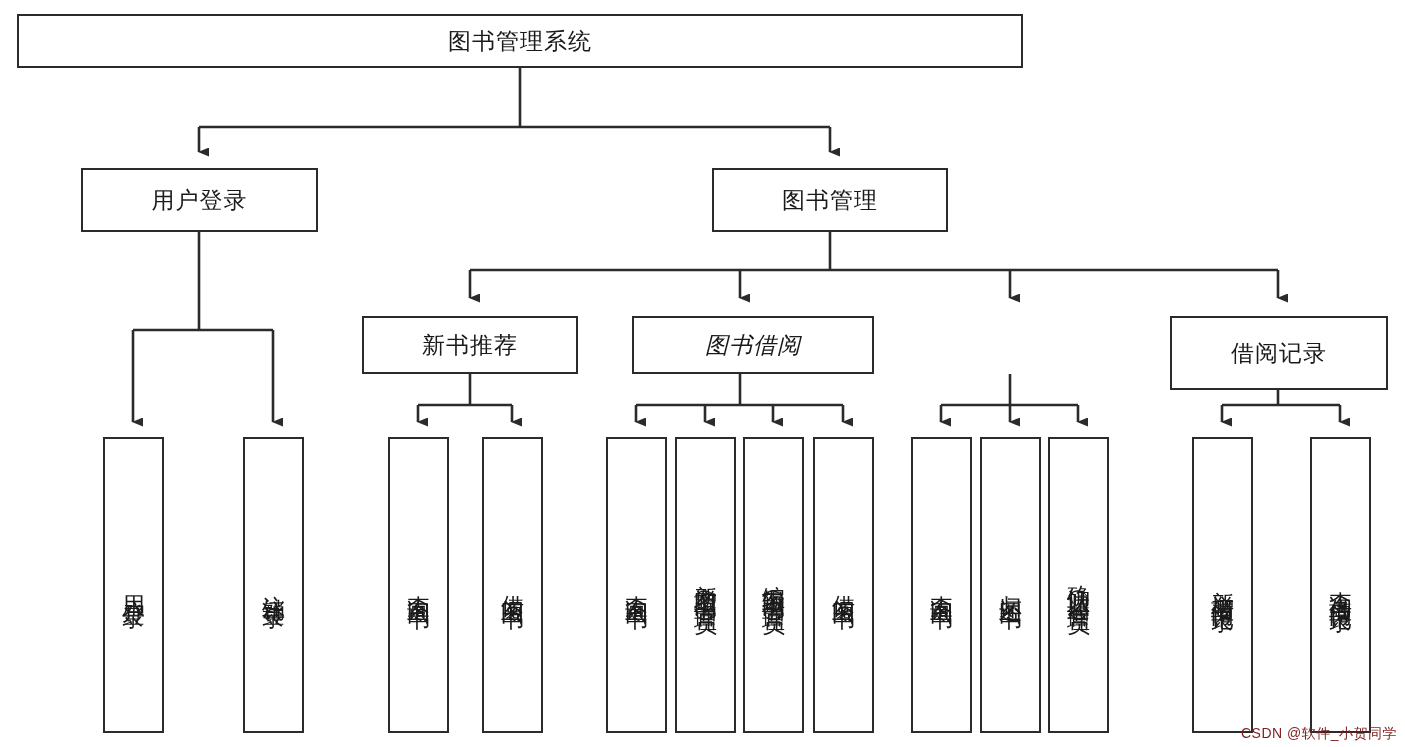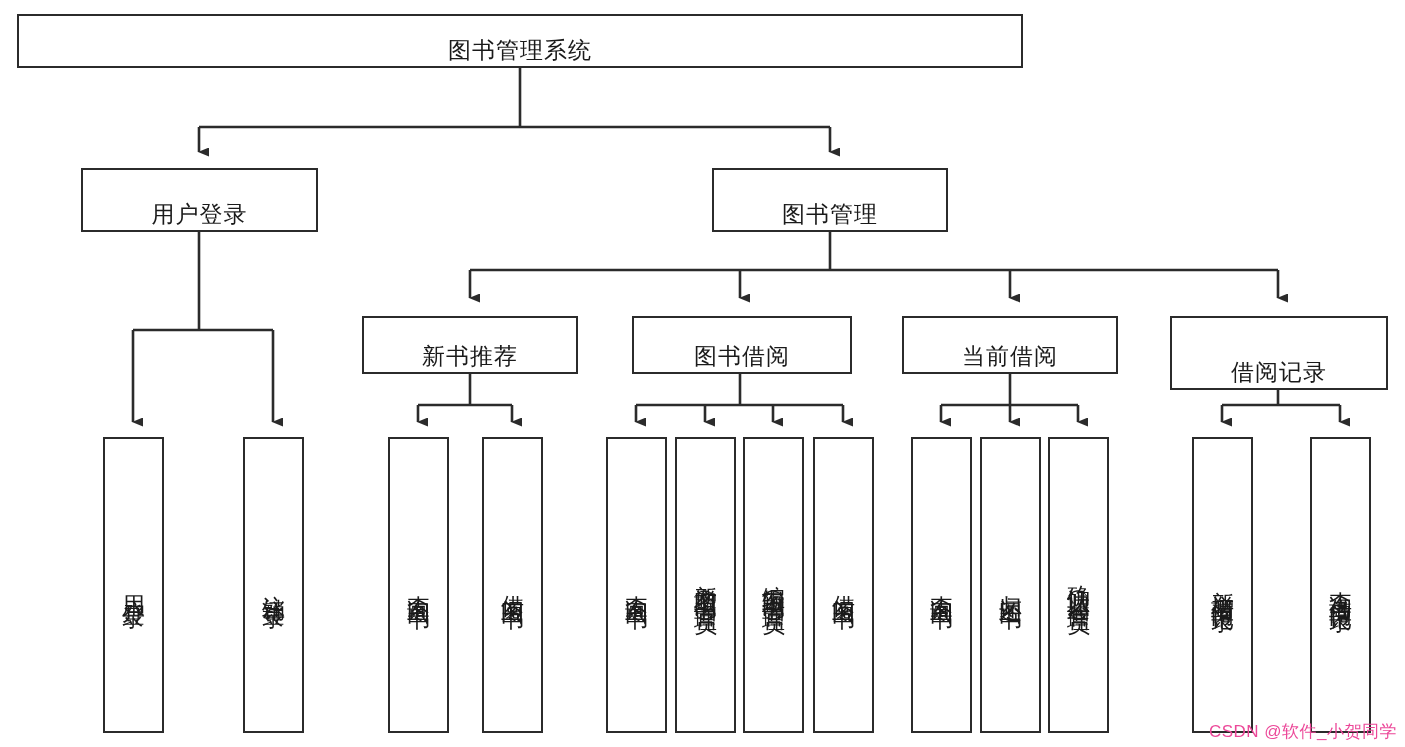--- a/index.html
+++ b/index.html
@@ -23,21 +23,21 @@
     top: 0;
     width: 1405px;
     height: 747px;
   }
   .node {
     position: absolute;
     box-sizing: border-box;
     background: #ffffff;
     border: 2.2px solid #2b2b2b;
     display: flex;
-    align-items: flex-end;
+    align-items: center;
     justify-content: center;
     color: #1a1a1a;
   }
   .node.horiz {
     font-size: 23px;
     letter-spacing: 1px;
   }
   .node.vert {
     writing-mode: vertical-rl;
     text-orientation: upright;
@@ -55,22 +55,22 @@
     display: block;
     text-align: center;
   }
   .node.root {
     font-size: 23px;
   }
   #watermark {
     position: absolute;
     right: 8px;
     bottom: 4px;
-    font-size: 17px;
-    color: #ec4899;
+    font-size: 14px;
+    color: #7f1d1d;
     letter-spacing: 0.5px;
     white-space: nowrap;
     text-align: center;
   }
 </style>
 </head>
 <body>
 
 <div id="canvas">
 
@@ -134,25 +134,22 @@
   <div class="node horiz" style="left:81px; top:168px; width:237px; height:64px;">
     <span>用户登录</span>
   </div>
   <div class="node horiz" style="left:362px; top:316px; width:216px; height:58px;">
     <span>新书推荐</span>
   </div>
 
   <div class="node horiz" style="left:712px; top:168px; width:236px; height:64px;">
     <span>图书管理</span>
   </div>
-  <div class="node horiz" style="left:632px; top:316px; width:220px; height:58px;">
+  <div class="node horiz" style="left:632px; top:316px; width:242px; height:58px;font-style:italic;">
     <span>图书借阅</span>
-  </div>
-  <div class="node horiz" style="left:902px; top:316px; width:216px; height:58px;">
-    <span>当前借阅</span>
   </div>
   <div class="node horiz" style="left:1170px; top:316px; width:218px; height:74px;">
     <span>借阅记录</span>
   </div>
 
   <div class="node vert" style="left:103px; top:437px; width:61px; height:296px;">
     <span class="vtext">用户登录</span>
   </div>
   <div class="node vert" style="left:243px; top:437px; width:61px; height:296px;">
     <span class="vtext">注销登录</span>

